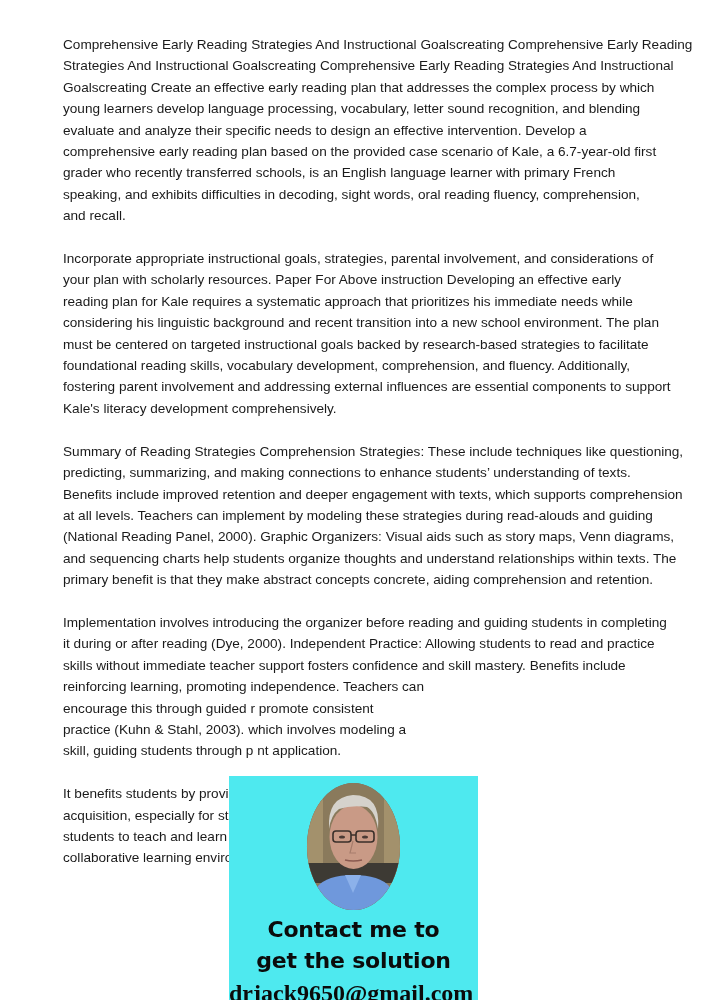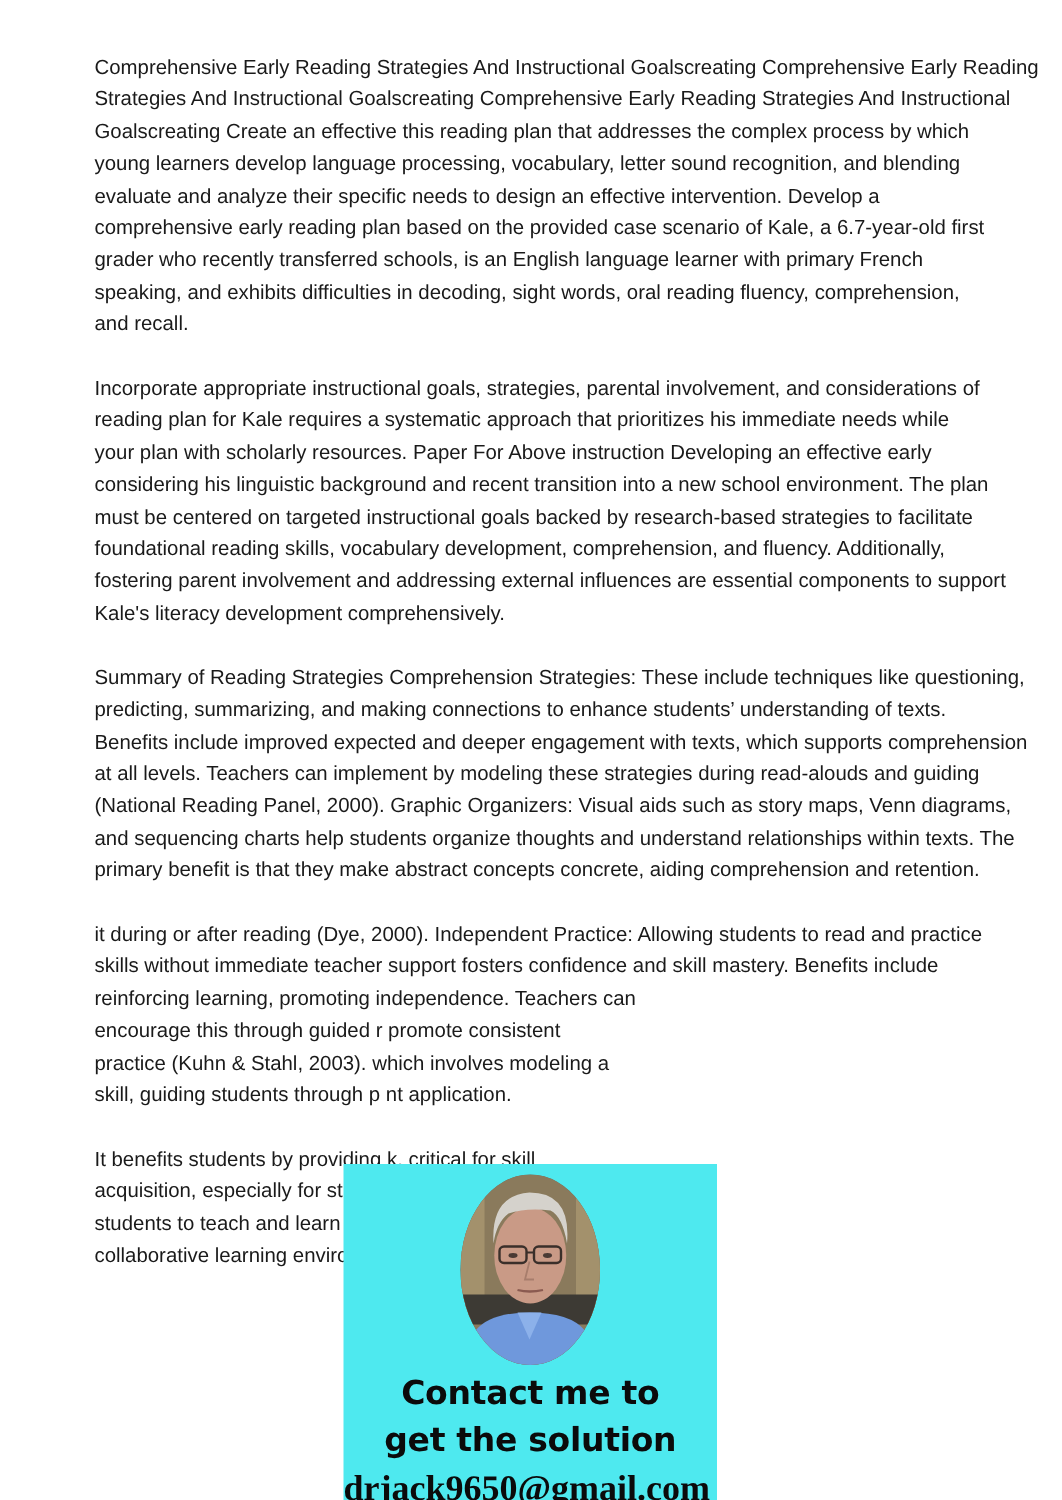--- a/index.html
+++ b/index.html
@@ -77,48 +77,49 @@
       color: #0b0b0b;
     }
   </style>
 </head>
 <body>
 
 <div class="page">
   <p class="para">
     <span class="line">Comprehensive Early Reading Strategies And Instructional Goalscreating Comprehensive Early Reading</span>
     <span class="line">Strategies And Instructional Goalscreating Comprehensive Early Reading Strategies And Instructional</span>
-    <span class="line">Goalscreating Create an effective this reading plan that addresses the complex process by which</span>
+    <span class="line">Goalscreating Create an effective early reading plan that addresses the complex process by which</span>
     <span class="line">young learners develop language processing, vocabulary, letter sound recognition, and blending</span>
     <span class="line">evaluate and analyze their specific needs to design an effective intervention. Develop a</span>
     <span class="line">comprehensive early reading plan based on the provided case scenario of Kale, a 6.7-year-old first</span>
     <span class="line">grader who recently transferred schools, is an English language learner with primary French</span>
     <span class="line">speaking, and exhibits difficulties in decoding, sight words, oral reading fluency, comprehension,</span>
     <span class="line">and recall.</span>
   </p>
   <p class="para">
     <span class="line">Incorporate appropriate instructional goals, strategies, parental involvement, and considerations of</span>
+    <span class="line">your plan with scholarly resources. Paper For Above instruction Developing an effective early</span>
     <span class="line">reading plan for Kale requires a systematic approach that prioritizes his immediate needs while</span>
-    <span class="line">your plan with scholarly resources. Paper For Above instruction Developing an effective early</span>
     <span class="line">considering his linguistic background and recent transition into a new school environment. The plan</span>
     <span class="line">must be centered on targeted instructional goals backed by research-based strategies to facilitate</span>
     <span class="line">foundational reading skills, vocabulary development, comprehension, and fluency. Additionally,</span>
     <span class="line">fostering parent involvement and addressing external influences are essential components to support</span>
     <span class="line">Kale's literacy development comprehensively.</span>
   </p>
   <p class="para">
     <span class="line">Summary of Reading Strategies Comprehension Strategies: These include techniques like questioning,</span>
     <span class="line">predicting, summarizing, and making connections to enhance students’ understanding of texts.</span>
-    <span class="line">Benefits include improved expected and deeper engagement with texts, which supports comprehension</span>
+    <span class="line">Benefits include improved retention and deeper engagement with texts, which supports comprehension</span>
     <span class="line">at all levels. Teachers can implement by modeling these strategies during read-alouds and guiding</span>
     <span class="line">(National Reading Panel, 2000). Graphic Organizers: Visual aids such as story maps, Venn diagrams,</span>
     <span class="line">and sequencing charts help students organize thoughts and understand relationships within texts. The</span>
     <span class="line">primary benefit is that they make abstract concepts concrete, aiding comprehension and retention.</span>
   </p>
   <p class="para">
+    <span class="line">Implementation involves introducing the organizer before reading and guiding students in completing</span>
     <span class="line">it during or after reading (Dye, 2000). Independent Practice: Allowing students to read and practice</span>
     <span class="line">skills without immediate teacher support fosters confidence and skill mastery. Benefits include</span>
     <span class="line">reinforcing learning, promoting                                                         independence. Teachers can</span>
     <span class="line">encourage this through guided r                                                         promote consistent</span>
     <span class="line">practice (Kuhn &amp; Stahl, 2003).                                                          which involves modeling a</span>
     <span class="line">skill, guiding students through p                                                       nt application.</span>
   </p>
   <p class="para">
     <span class="line">It benefits students by providing                                                        k, critical for skill</span>
     <span class="line">acquisition, especially for strugg                                                       er Tutoring: Engaging</span>

